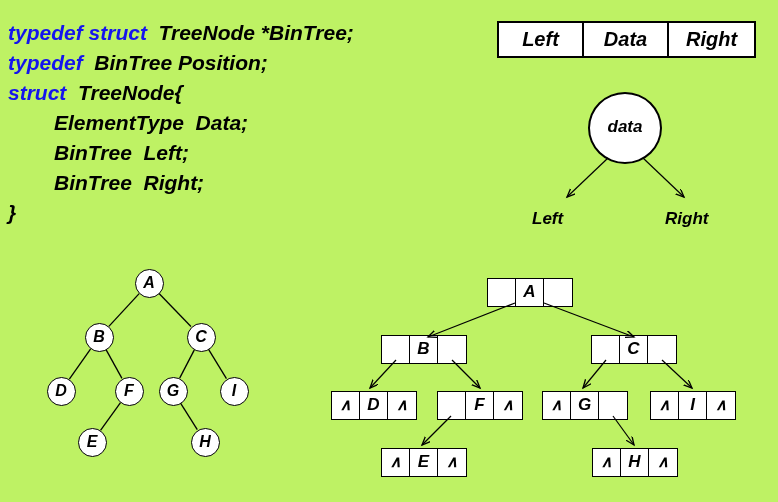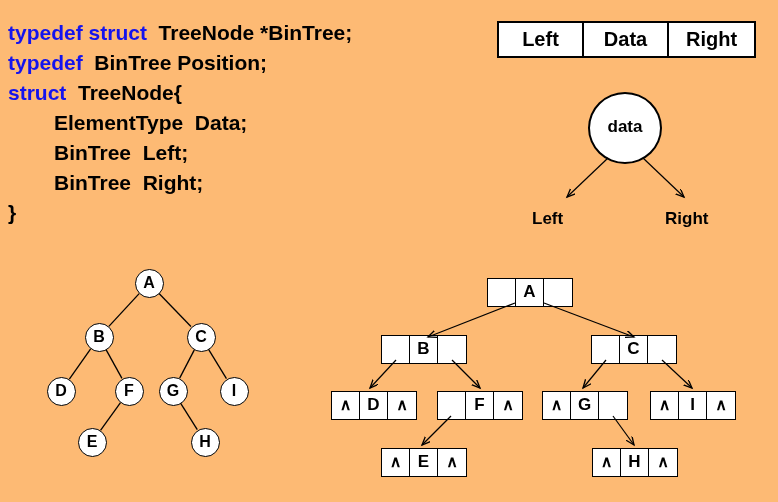--- a/index.html
+++ b/index.html
@@ -8,22 +8,23 @@
     padding: 0;
     background: #ffffff;
   }
   body {
     font-family: "Liberation Sans", sans-serif;
   }
   #canvas {
     position: relative;
     width: 778px;
     height: 502px;
-    background: #fdba74;
+    background: #bef264;
     overflow: hidden;
+    font-style: italic;
   }
 
   
   .code-block {
     position: absolute;
     left: 8px;
     top: 18px;
     width: 470px;
     font-family: "Liberation Sans", sans-serif;
     font-size: 21px;

